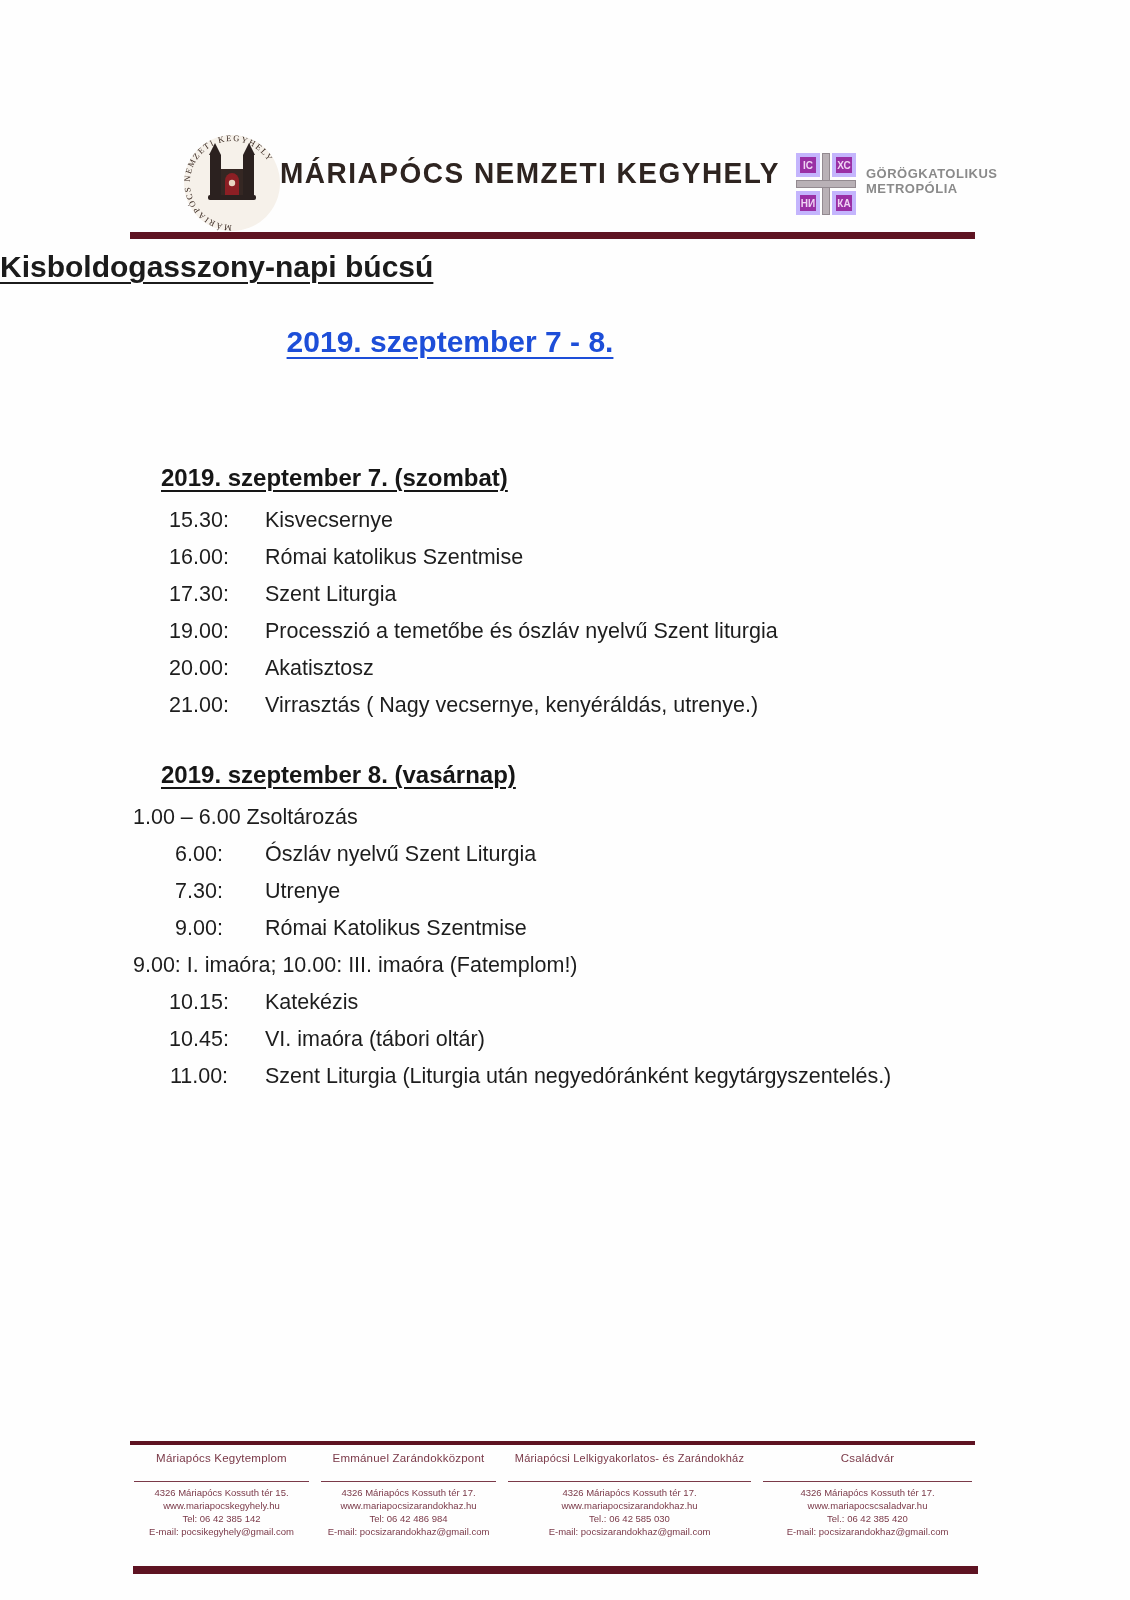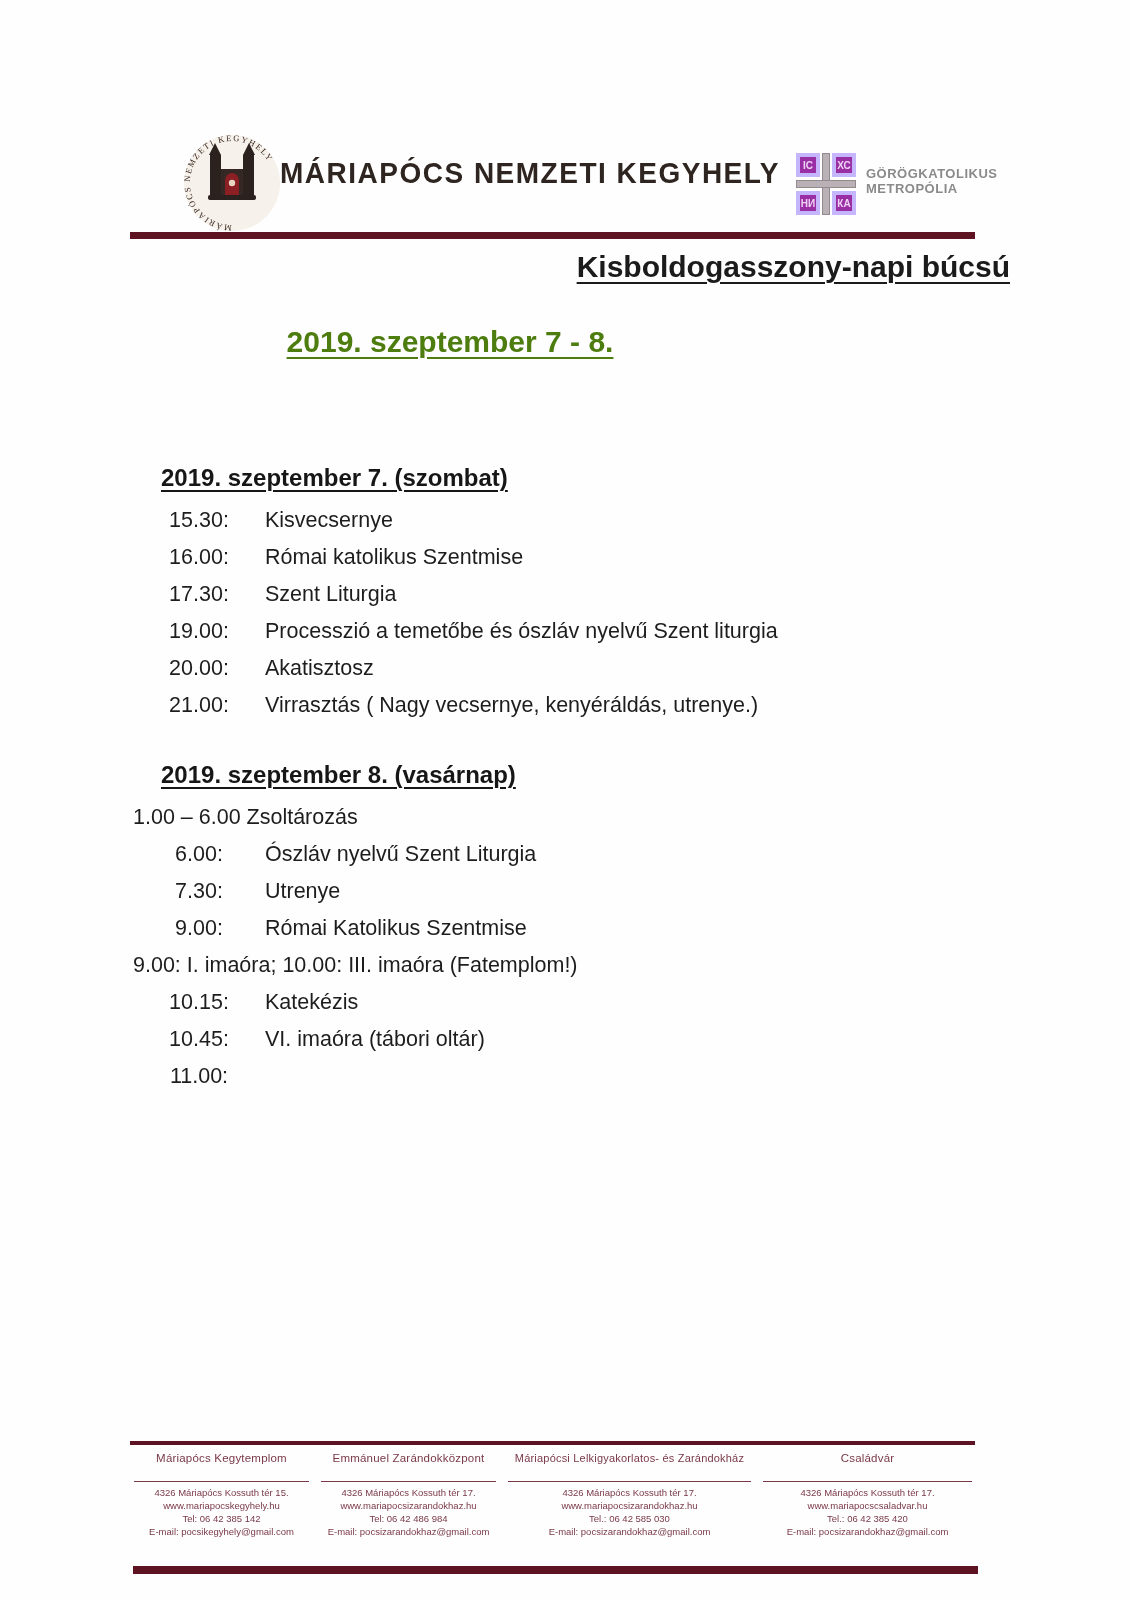--- a/index.html
+++ b/index.html
@@ -31,27 +31,27 @@
     font-size:13px;font-weight:700;letter-spacing:0.5px;line-height:15px;
   }
 
   .rule{position:absolute;background:#5e1322;}
   .rule-top{left:130px;top:232px;width:845px;height:7px;}
   .rule-footer-thin{left:130px;top:1441px;width:845px;height:4px;}
   .rule-bottom{left:133px;top:1566px;width:845px;height:8px;}
 
   
   .doc-title{
-    position:absolute;left:0;right:120px;top:250px;text-align:right;
+    position:absolute;left:0;right:120px;top:250px;text-align:left;
     font-size:30px;font-weight:700;color:#1b1b1b;
     text-decoration:underline;text-decoration-thickness:2px;text-underline-offset:5px;
   }
   .doc-date{
     position:absolute;left:0;right:230px;top:325px;text-align:center;
-    font-size:30px;font-weight:700;color:#4d7c0f;
+    font-size:30px;font-weight:700;color:#1d4ed8;
     text-decoration:underline;text-decoration-thickness:2px;text-underline-offset:5px;
   }
 
   
   .section-heading{
     position:absolute;left:133px;
     font-size:24px;font-weight:700;color:#161616;
     text-decoration:underline;text-decoration-thickness:2px;text-underline-offset:4px;margin-left:28px;
   }
   .sh-1{top:464px;} .sh-2{top:761px;}
@@ -174,20 +174,21 @@
     <div class="sched-row">
       <span class="t">10.15:</span>
       <span class="e">Katekézis</span>
     </div>
     <div class="sched-row">
       <span class="t">10.45:</span>
       <span class="e">VI. imaóra (tábori oltár)</span>
     </div>
     <div class="sched-row">
       <span class="t">11.00:</span>
+      <span class="e">Szent Liturgia (Liturgia után negyedóránként kegytárgyszentelés.)</span>
     </div>
   </div>
 
   <div class="rule rule-footer-thin"></div>
 
   <div class="footer">
     <div class="fcol fcol-1">
       <div class="ft">Máriapócs Kegytemplom</div>
       <div class="fl">4326 Máriapócs Kossuth tér 15.</div>
       <div class="fl">www.mariapocskegyhely.hu</div>

